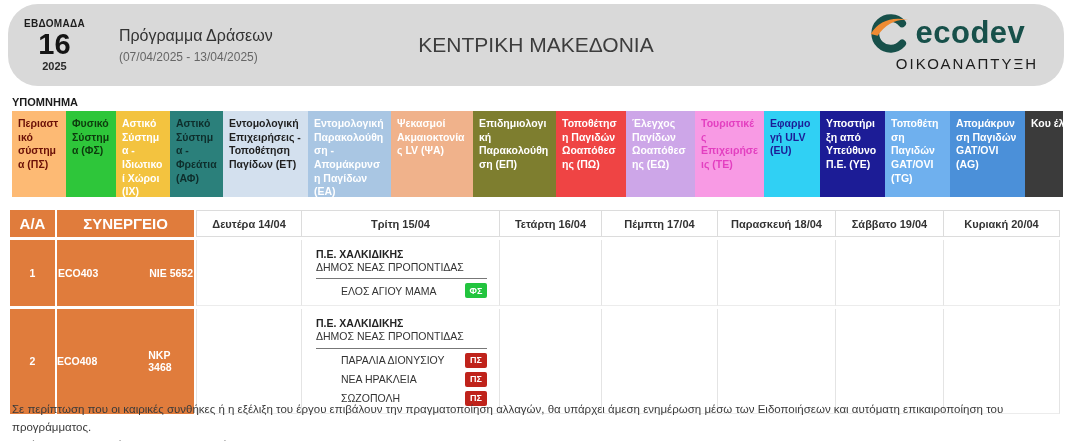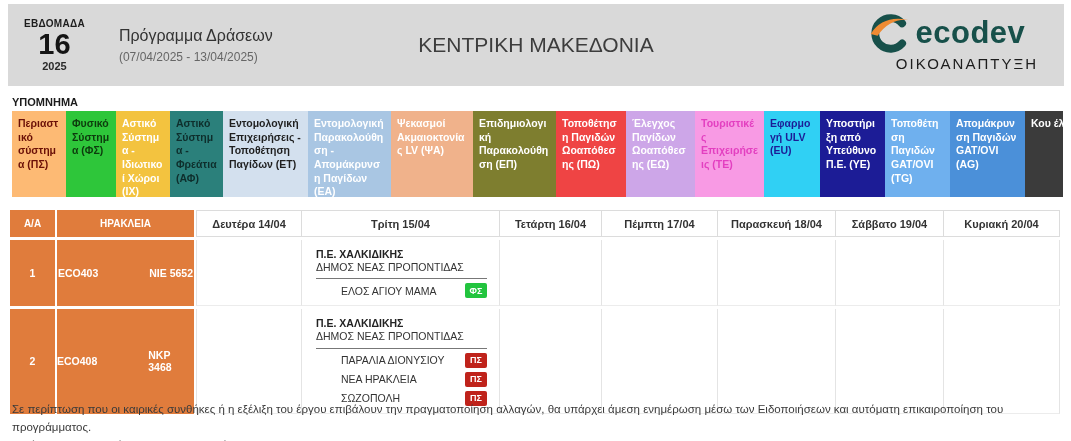--- a/index.html
+++ b/index.html
@@ -3,21 +3,21 @@
 <meta charset="utf-8">
 <style>
   html,body{margin:0;padding:0;}
   body{
     width:1071px;height:441px;position:relative;overflow:hidden;
     background:#ffffff;font-family:"Liberation Sans",sans-serif;
   }
   
   .header-strip{
     position:absolute;left:8px;top:4px;width:1056px;height:82px;
-    background:#d9d9d9;display:flex;align-items:center;
+    background:#d9d9d9;display:flex;align-items:center;border-radius:30px;
   }
   .week-box{margin-left:16px;text-align:center;flex:none;}
   .week-label{font-size:10px;font-weight:bold;color:#1c1c1c;letter-spacing:.3px;}
   .week-number{font-size:29px;font-weight:bold;color:#141414;line-height:1.05;}
   .week-year{font-size:11px;font-weight:bold;color:#2a2a2a;}
   .program-block{margin-left:34px;flex:none;}
   .program-title{font-size:16px;color:#333;}
   .program-dates{font-size:12px;color:#666;margin-top:5px;}
   .region-title{
     position:absolute;left:50%;top:50%;transform:translate(-50%,-50%);
@@ -37,21 +37,21 @@
   .lbox{
     flex:none;box-sizing:border-box;padding:6px 6px;
     font-size:10.5px;font-weight:bold;line-height:1.3;word-wrap:break-word;
   }
   
   .sched{position:absolute;left:10px;top:210px;width:1050px;}
   .thead,.trow{display:grid;}
   .thead{margin-bottom:3px;}
   .trow{margin-bottom:3px;background:#fff;}
   .hcell{height:27px;display:flex;align-items:center;justify-content:center;box-sizing:border-box;font-weight:bold;}
-  .hcell.orange{background:var(--accent,#e07c3c);color:#fff;font-size:10px;border-right:2px solid #fff;}
+  .hcell.orange{background:var(--accent,#e07c3c);color:#fff;font-size:15px;border-right:2px solid #fff;}
   .hcell.day{background:#fff;color:#333;font-size:11px;border:1px solid #dcdcdc;border-left:none;}
   .hcell.day.first{border-left:1px solid #dcdcdc;}
   .ocell{
     background:var(--accent,#e07c3c);color:#fff;font-weight:bold;font-size:10.5px;
     display:flex;align-items:center;justify-content:center;border-right:2px solid #fff;box-sizing:border-box;
   }
   .crew-plate{margin-left:21px;padding-left:30px;}
   .dcell{background:#fff;border-right:1px solid #e4e4e4;border-bottom:1px solid #ececec;box-sizing:border-box;}
   .dcell.first{border-left:1px solid #e4e4e4;}
   .visit{padding:8px 12px 7px 14px;}
@@ -108,21 +108,21 @@
     <div class="lbox" style="background: rgb(48, 208, 244); color: rgb(28, 28, 150); width: 56px;">Εφαρμογή ULV (EU)</div>
     <div class="lbox" style="background: rgb(28, 28, 150); color: rgb(255, 255, 255); width: 65px;">Υποστήριξη από Υπεύθυνο Π.Ε. (ΥΕ)</div>
     <div class="lbox" style="background: rgb(111, 176, 238); color: rgb(255, 255, 255); width: 65px;">Τοποθέτηση Παγιδών GAT/OVI (TG)</div>
     <div class="lbox" style="background: rgb(75, 144, 217); color: rgb(255, 255, 255); width: 75px;">Απομάκρυνση Παγιδών GAT/OVI (AG)</div>
     <div class="lbox" style="background: rgb(59, 59, 59); color: rgb(255, 255, 255); width: 90px;">Κου έλε (ΚΜ</div>
   </div>
 
 <div class="sched">
   <div class="thead" id="thead" style="grid-template-columns: 47px 139px 106px 198px 102px 116px 118px 108px 116px;">
       <div class="hcell orange">Α/Α</div>
-      <div class="hcell orange">ΗΡΑΚΛΕΙΑ</div>
+      <div class="hcell orange">ΣΥΝΕΡΓΕΙΟ</div>
       <div class="hcell day first">Δευτέρα 14/04</div>
       <div class="hcell day">Τρίτη 15/04</div>
       <div class="hcell day">Τετάρτη 16/04</div>
       <div class="hcell day">Πέμπτη 17/04</div>
       <div class="hcell day">Παρασκευή 18/04</div>
       <div class="hcell day">Σάββατο 19/04</div>
       <div class="hcell day">Κυριακή 20/04</div>
     </div>
   <div id="tbody">
       <div class="trow" style="grid-template-columns: 47px 139px 106px 198px 102px 116px 118px 108px 116px;">

